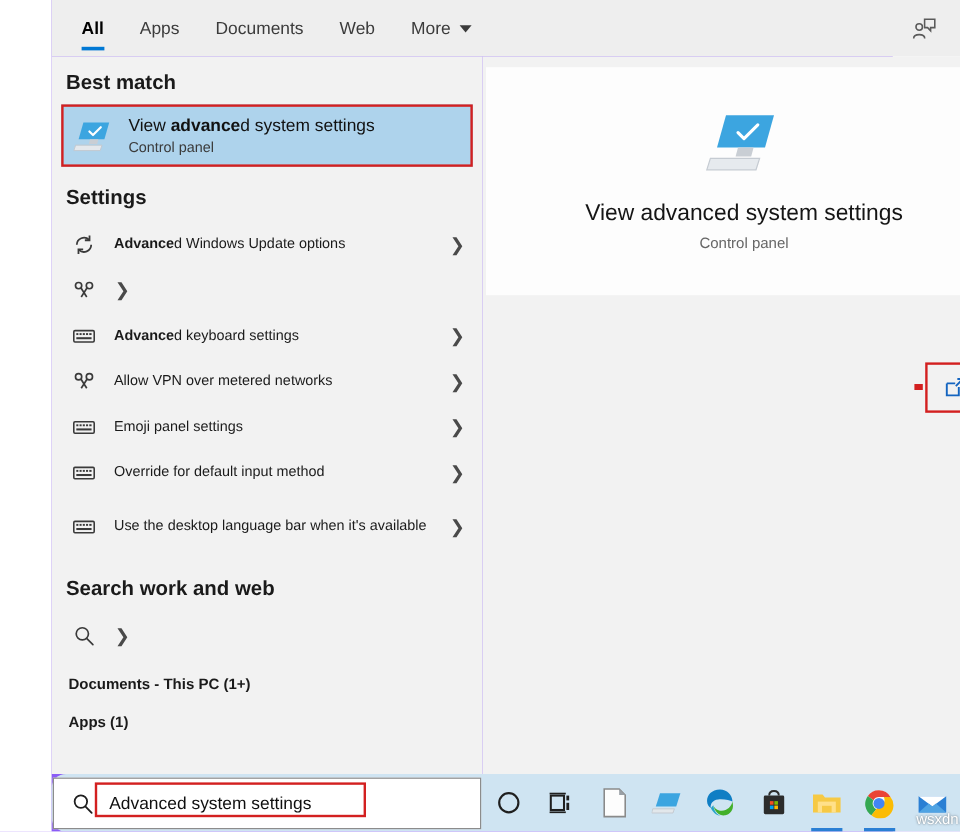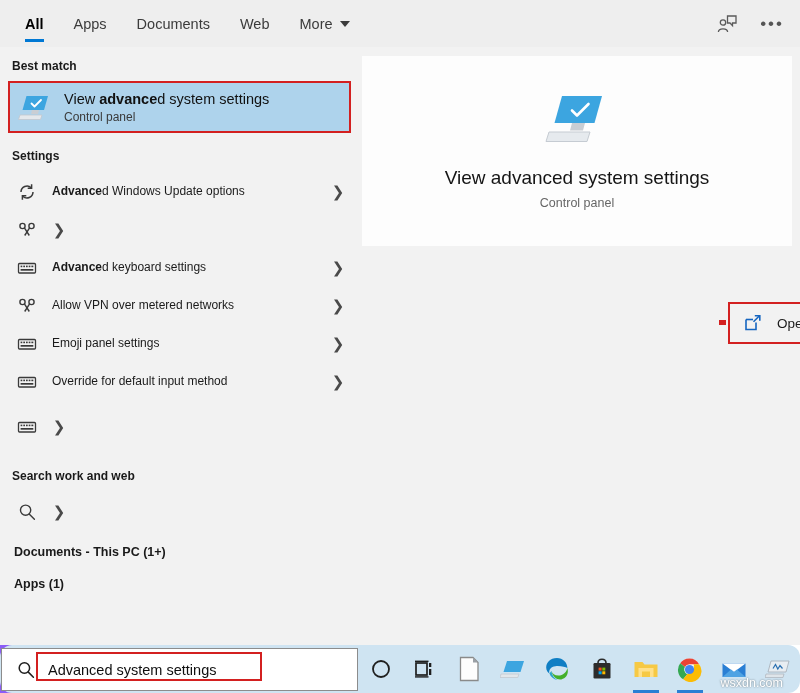--- a/index.html
+++ b/index.html
@@ -6,20 +6,21 @@
   html, body {
     width: 800px; height: 693px;
     font-family: "Liberation Sans", sans-serif;
     background: #ffffff;
     overflow: hidden;
   }
   .app {
     position: relative;
     width: 701px; height: 693px;
     background: #8b5cf6;
+    margin-left: 43px;
   }
 
   
   .header {
     position: absolute; left: 0; top: 0;
     width: 800px; height: 47px;
     background: #eeeeee;
     display: flex; align-items: flex-start;
   }
   .tabs { display: flex; align-items: center; height: 47px; padding-left: 10px; }
@@ -57,21 +58,21 @@
   .dots { letter-spacing: 2px; font-size: 17px; color: #555; line-height: 1; }
 
   
   .left-pane {
     position: absolute; left: 0; top: 47px;
     width: 359px; height: 598px;
     background: #f2f2f2;
     overflow: hidden;
   }
   .section-head {
-    font-size: 12px; font-weight: bold; color: #1a1a1a;
+    font-size: 17px; font-weight: bold; color: #1a1a1a;
     padding: 12px 0 8px 12px;
   }
   .section-head.sub { padding-top: 16px; }
 
   .best-wrap { position: relative; padding: 0 8px; }
   .best-row {
     display: flex; align-items: center;
     height: 52px;
     background: #aed3ec;
     padding-left: 10px;
@@ -352,20 +353,21 @@
           <svg width="20" height="20" viewBox="0 0 20 20">
             <rect x="1.5" y="5.5" width="17" height="9.5" rx="1" fill="none" stroke="#3a3a3a" stroke-width="1.3"></rect>
             <rect x="3.6" y="7.6" width="1.7" height="1.6" fill="#3a3a3a"></rect>
             <rect x="6.3" y="7.6" width="1.7" height="1.6" fill="#3a3a3a"></rect>
             <rect x="9" y="7.6" width="1.7" height="1.6" fill="#3a3a3a"></rect>
             <rect x="11.7" y="7.6" width="1.7" height="1.6" fill="#3a3a3a"></rect>
             <rect x="14.4" y="7.6" width="1.9" height="1.6" fill="#3a3a3a"></rect>
             <rect x="3.6" y="11" width="12.7" height="1.7" fill="#3a3a3a"></rect>
           </svg>
         </span>
+        <span class="li-label"><b></b><span>Use the desktop language bar when it's available</span></span>
         <span class="chev">❯</span>
       </div>
     </div>
 
     <div class="section-head sub">Search work and web</div>
 
     <div class="list">
       <div class="list-item">
         <span class="li-icon">
           <svg width="20" height="20" viewBox="0 0 20 20">

